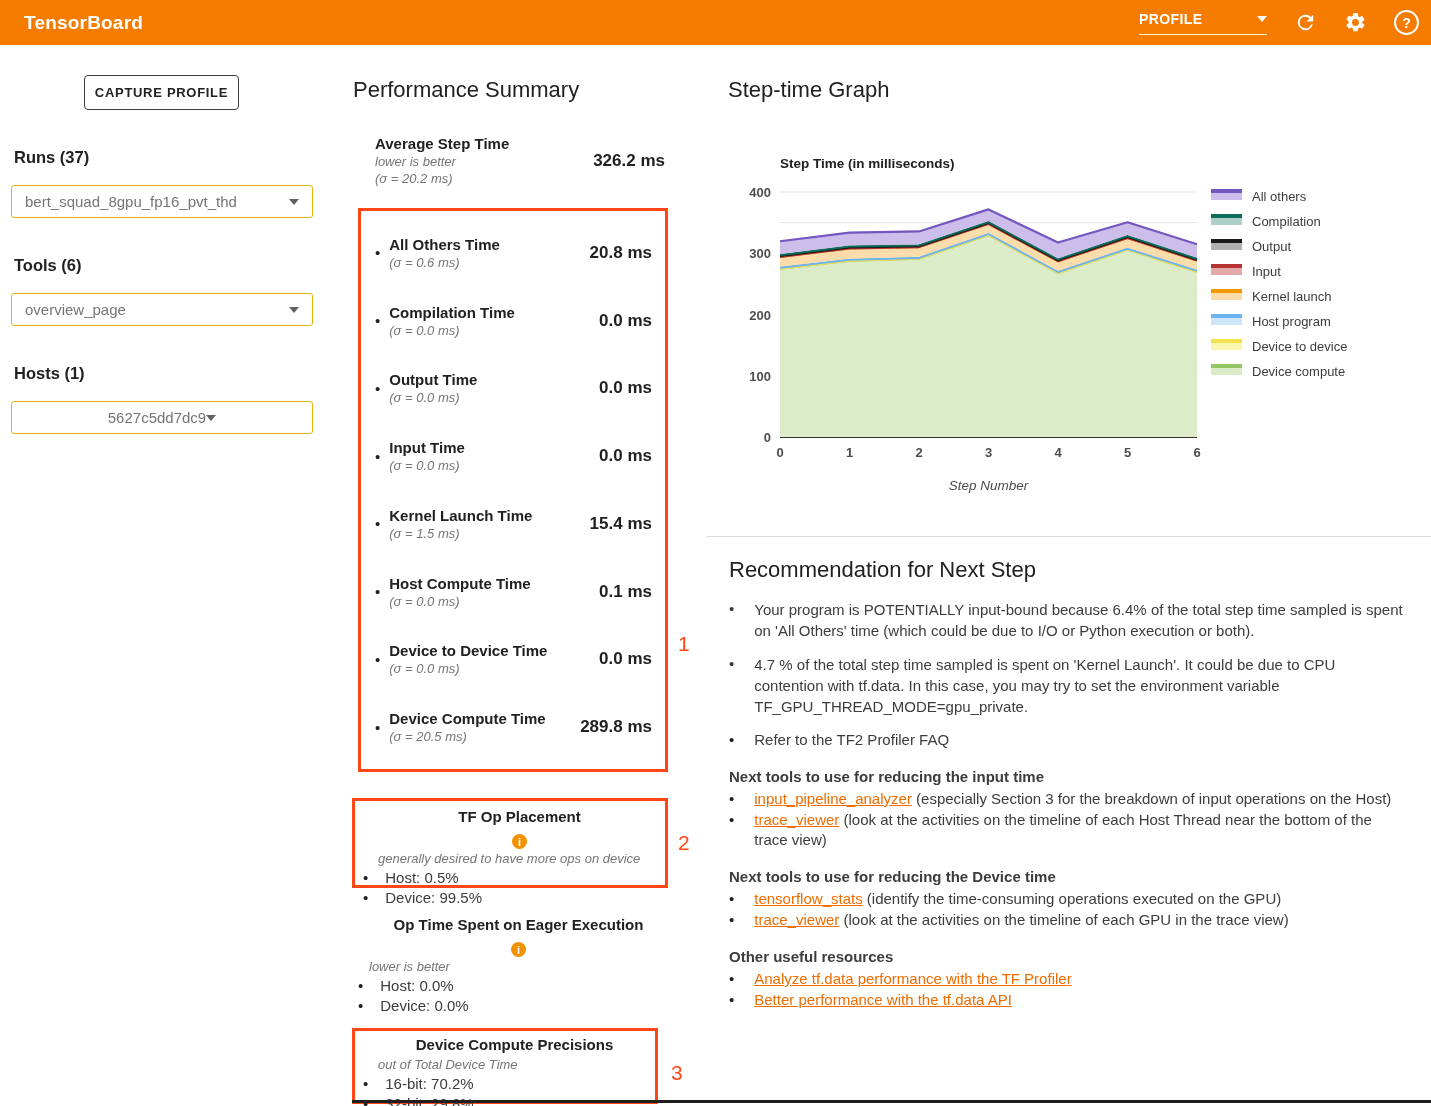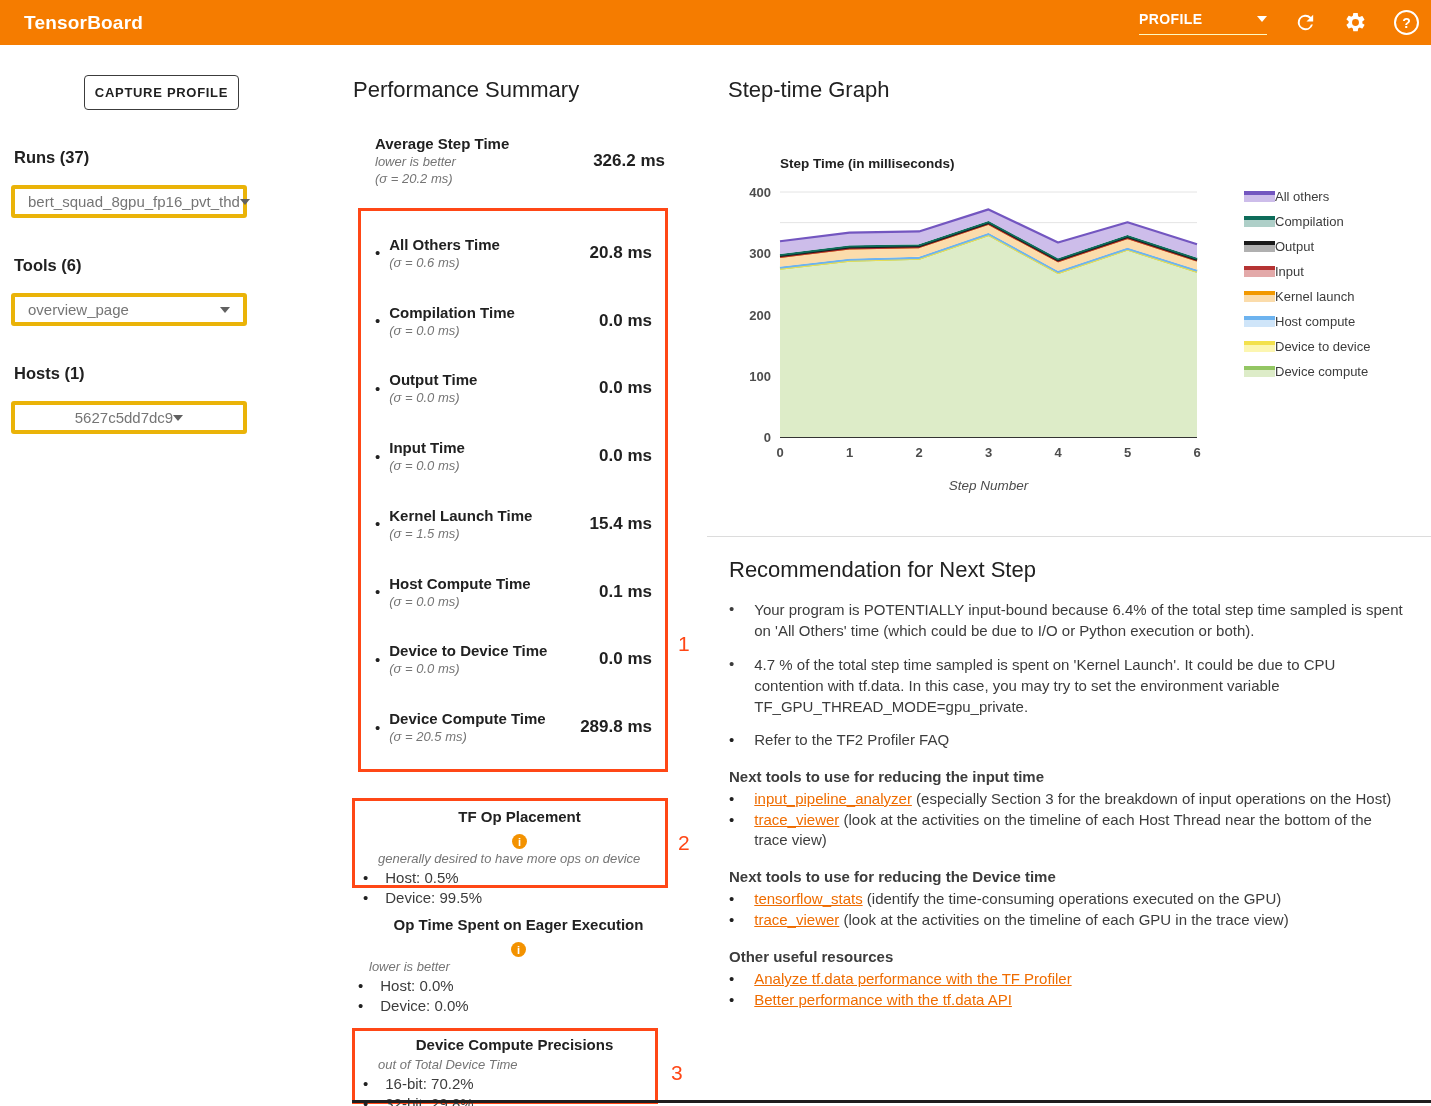--- a/index.html
+++ b/index.html
@@ -15,21 +15,21 @@
   .chev-down-white{width:0;height:0;border-left:5px solid transparent;border-right:5px solid transparent;border-top:6px solid #fff;}
   .hicon{width:23px;height:23px;display:block;cursor:pointer;}
   .help-circle{width:21px;height:21px;border:2px solid #fff;border-radius:50%;color:#fff;font-size:14px;font-weight:700;
     display:flex;align-items:center;justify-content:center;cursor:pointer;}
 
   
   .sidebar{position:absolute;top:45px;left:0;width:330px;bottom:0;border-right:1px solid #e0e0e0;background:#fff;}
   .capture-btn{position:absolute;left:84px;top:30px;width:155px;height:35px;background:#fff;border:1px solid #3c3c3c;border-radius:4px;
     font-family:"Liberation Sans",sans-serif;font-size:13px;font-weight:700;letter-spacing:.7px;color:#212121;cursor:pointer;}
   .field-label{position:absolute;left:14px;font-size:16.5px;font-weight:700;color:#212121;}
-  .select-box{position:absolute;left:11px;width:236px;height:33px;border:4px solid #eab308;border-radius:3px;box-sizing:border-box;
+  .select-box{position:absolute;left:11px;width:302px;height:33px;border:1px solid #eab308;border-radius:3px;box-sizing:border-box;
     display:flex;align-items:center;justify-content:space-between;padding:0 13px;font-size:15px;color:#757575;cursor:pointer;background:#fff;}
   .chev-down-gray{width:0;height:0;border-left:5px solid transparent;border-right:5px solid transparent;border-top:6px solid #616161;}
 
   
   .mid{position:absolute;top:45px;left:330px;width:377px;bottom:0;border-right:1px solid #e0e0e0;background:#fff;}
   .col-title{position:absolute;font-size:22px;color:#212121;font-weight:400;}
   .ps-title{left:23px;top:32px;}
   .avg-block{position:absolute;left:45px;top:89px;width:290px;display:flex;align-items:center;}
   .m-label{font-size:15px;font-weight:700;color:#212121;line-height:19px;}
   .m-note{font-size:13px;font-style:italic;color:#757575;line-height:17px;}
@@ -57,21 +57,21 @@
 
   
   .right{position:absolute;top:45px;left:707px;width:724px;bottom:0;background:#fff;}
   .stg-title{left:21px;top:32px;}
   #chart-svg{position:absolute;left:40px;top:103px;}
   #chart-svg text{font-family:"Liberation Sans",sans-serif;}
   #chart-svg .tick{font-size:13px;font-weight:700;fill:#4d4d4d;}
   #chart-svg .chart-title{font-size:13.5px;font-weight:700;fill:#212121;}
   #chart-svg .axis-title{font-size:13.5px;font-style:italic;fill:#4d4d4d;}
   .legend{position:absolute;left:504px;top:144px;display:flex;flex-direction:column;gap:10px;}
-  .legend-item{display:flex;align-items:center;margin-left:33px;}
+  .legend-item{display:flex;align-items:flex-start;gap:10px;}
   .swatch{width:31px;}
   .sw-line{height:4px;}
   .sw-fill{height:7px;}
   .legend-label{font-size:13px;color:#3c3c3c;}
   .hdivider{position:absolute;left:0;right:0;top:491px;height:1px;background:#dcdcdc;}
 
   .reco{position:absolute;left:22px;top:512px;width:678px;color:#3c3c3c;}
   .reco h2{font-size:22px;font-weight:400;color:#212121;margin:0 0 16px 0;}
   .reco-bullet{display:flex;gap:11px;font-size:15px;line-height:21px;margin:0 0 13px 0;}
   .reco-bullet .bullet{color:#3c3c3c;}
@@ -333,21 +333,21 @@
             <div class="sw-line" style="background: rgb(242, 153, 0);"></div>
             <div class="sw-fill" style="background: rgb(251, 220, 171);"></div>
           </div>
           <span class="legend-label">Kernel launch</span>
         </div>
       <div class="legend-item">
           <div class="swatch">
             <div class="sw-line" style="background: rgb(109, 179, 239);"></div>
             <div class="sw-fill" style="background: rgb(207, 229, 249);"></div>
           </div>
-          <span class="legend-label">Host compute</span>
+          <span class="legend-label">Host program</span>
         </div>
       <div class="legend-item">
           <div class="swatch">
             <div class="sw-line" style="background: rgb(243, 225, 76);"></div>
             <div class="sw-fill" style="background: rgb(252, 246, 177);"></div>
           </div>
           <span class="legend-label">Device to device</span>
         </div>
       <div class="legend-item">
           <div class="swatch">

